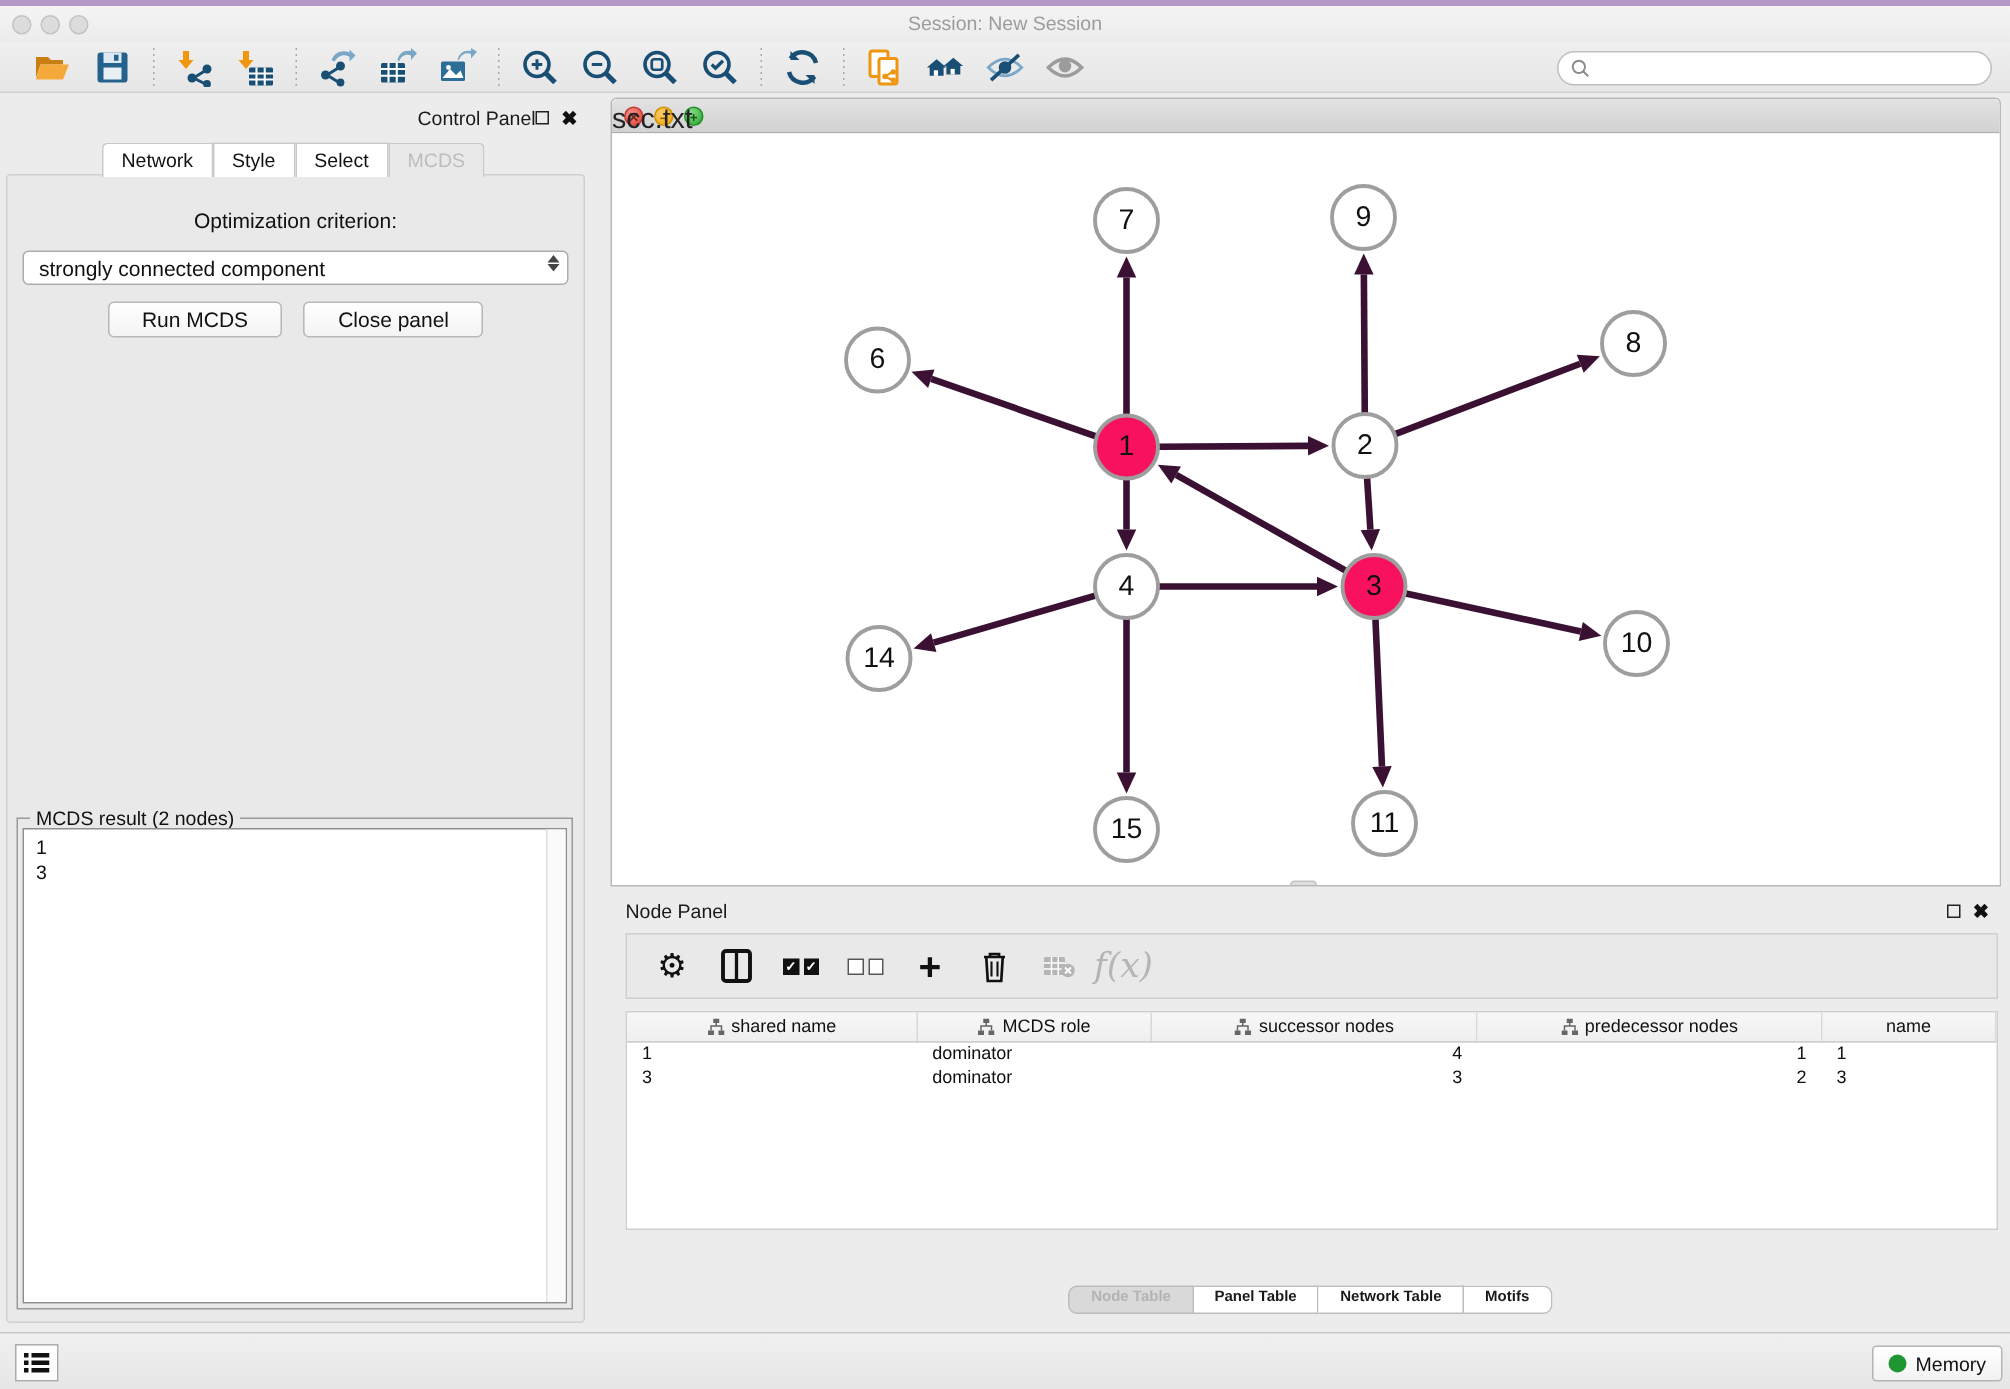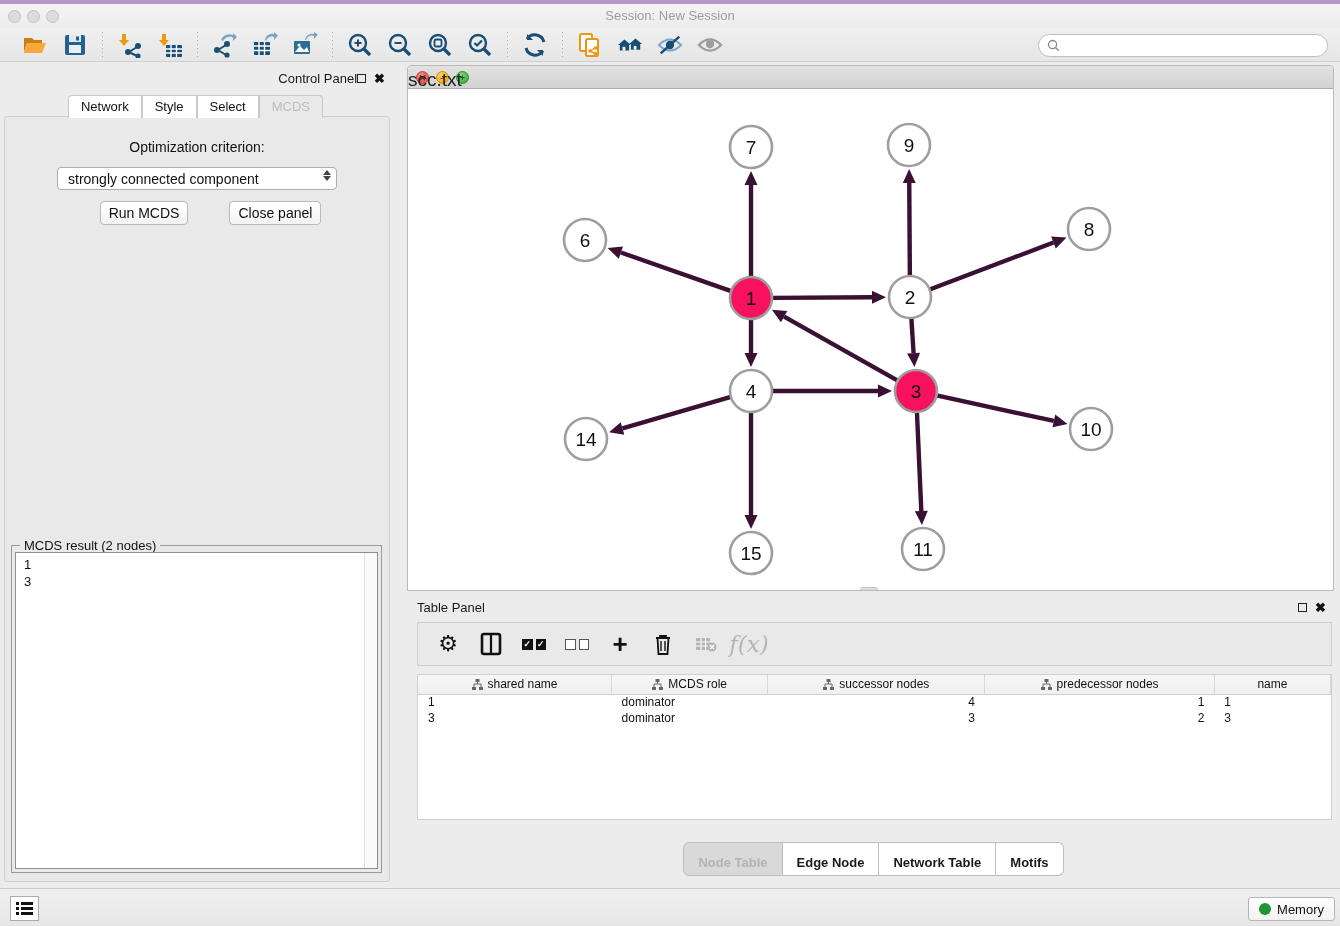--- a/index.html
+++ b/index.html
@@ -41,30 +41,30 @@
   .cp-head { position:absolute; top:8px; left:14px; right:10px; display:flex; justify-content:flex-end; align-items:center; }
   .cp-tabs { position:absolute; top:32px; left:0; right:4px; display:flex; justify-content:center; z-index:2;align-items:center; }
   .cp-tab { font-size:13px; padding:3px 12px 4px; background:#fff; border:1px solid #C9C9C9;
     border-bottom:none; color:#111; cursor:default; }
   .cp-tab:first-child { border-radius:4px 0 0 0; }
   .cp-tab:last-child { border-radius:0 4px 0 0; }
   .cp-tab.sel { background:#E9E9E9; color:#BDBDBD; }
   .cp-body { position:absolute; top:53px; left:4px; right:5px; bottom:6px;
     background:#E9E9E9; border:1px solid #CFCFCF; border-radius:3px; }
   .opt-label { margin-top:22px; text-align:center; font-size:14px; color:#111; }
-  .dropdown { position:relative; margin:12px auto 0; width:280px; height:23px; background:#fff;
+  .dropdown { position:relative; margin:12px auto 0; width:364px; height:23px; background:#fff;
     border:1px solid #ADADAD; border-radius:4px; display:flex; align-items:center;
     font-size:14px; color:#111; padding-left:10px; }
   .dd-spin { position:absolute; right:5px; top:2px; display:flex; flex-direction:column; gap:1px; }
   .dd-spin span { width:0; height:0; border-left:4px solid transparent; border-right:4px solid transparent; }
   .dd-up { border-bottom:5px solid #444; }
   .dd-down { border-top:5px solid #444; }
   .cp-buttons { display:flex; justify-content:center; gap:14px; margin-top:11px; }
   .btn { background:linear-gradient(#FFFFFF,#F3F3F3); border:1px solid #B8B8B8; border-radius:4px;
-    font-size:14px; color:#111; padding:3px 8px; font-family:"Liberation Sans", sans-serif;margin-left:27px; }
+    font-size:14px; color:#111; padding:3px 22px; font-family:"Liberation Sans", sans-serif; }
   .mcds-fieldset { position:absolute; left:6px; right:7px; top:428px; bottom:8px;
     border:1px solid #9A9A9A; background:#E9E9E9; }
   .mcds-legend { position:absolute; top:-8px; left:8px; background:#E9E9E9; padding:0 4px;
     font-size:13px; color:#111; }
   .mcds-text { position:absolute; left:3px; right:3px; top:6px; bottom:3px; background:#fff;
     border:1px solid #8E8E8E; font-size:13px; color:#111; padding:3px 0 0 8px; line-height:17px;
     white-space:pre; }
   .mcds-scroll { position:absolute; right:4px; top:7px; bottom:4px; width:13px;
     background:#FAFAFA; border-left:1px solid #E0E0E0; }
   
@@ -99,21 +99,21 @@
   .tp-table { position:absolute; top:79px; left:10px; right:8px; bottom:68px; background:#fff;
     border:1px solid #CFCFCF; overflow:hidden; }
   .tp-table table { border-collapse:collapse; width:100%; table-layout:fixed; }
   .tp-table th { background:linear-gradient(#F7F7F7,#EFEFEF); border-right:1px solid #D8D8D8;
     border-bottom:1px solid #CFCFCF; font-size:12px; font-weight:normal; color:#111;
     height:19px; padding:0 4px; white-space:nowrap; overflow:hidden; }
   .th-inner { display:flex; align-items:center; justify-content:center; gap:5px; }
   .tp-table td { font-size:12px; color:#111; height:16px; padding:0 10px; white-space:nowrap; }
   .tp-table td.r { text-align:right; }
   .tp-tabs { position:absolute; bottom:12px; left:0; right:0; display:flex; justify-content:center; }
-  .tp-tab { font-size:13px; font-weight:bold; padding:12px 14px 5px; background:#fff;
+  .tp-tab { font-size:10px; font-weight:bold; padding:1px 14px 5px; background:#fff;
     border:1px solid #BDBDBD; border-left:none; color:#1A1A1A; }
   .tp-tab:first-child { border-left:1px solid #BDBDBD; border-radius:6px 0 0 6px; }
   .tp-tab:last-child { border-radius:0 6px 6px 0; }
   .tp-tab.sel { background:#D9D9D9; color:#B3B3B3; }
   
   .statusbar { position:absolute; left:0; right:0; bottom:0; height:38px;
     background:linear-gradient(#F0F0F0,#E6E6E6); border-top:1px solid #C9C9C9; }
   .list-btn { position:absolute; left:10px; top:7px; width:29px; height:25px; background:#FDFDFD;
     border:1px solid #ABABAB; display:flex; align-items:center; justify-content:center; }
   .memory-btn { position:absolute; right:5px; top:8px; height:24px; background:linear-gradient(#FFFFFF,#F2F2F2);
@@ -393,21 +393,21 @@
         <circle cx="515" cy="460" r="21" fill="#FFFFFF" stroke="#9E9E9E" stroke-width="2.6"></circle>
         <text x="515" y="460" text-anchor="middle" dominant-baseline="central" class="graph-node-label">11</text>
       </svg>
     
     <div class="net-bottom-handle"></div>
   </div>
 </div>
 
 <div class="table-panel">
   <div class="tp-head">
-    <span class="panel-header-title">Table Panel</span>
+    <span class="panel-header-title">Node Panel</span>
     <span class="mini-btns">
       <span class="mini-float"></span>
       <span class="mini-close">✖</span>
     </span>
   </div>
   <div class="tp-toolbar">
     <div class="ticon">
         <span class="gear-glyph">⚙</span>
       </div>
     <div class="ticon">
@@ -523,21 +523,21 @@
             <td>dominator</td>
             <td class="r">3</td>
             <td class="r">2</td>
             <td>3</td>
           </tr>
         </tbody>
     </table>
   </div>
   <div class="tp-tabs" id="tp-tabs">
       <div class="tp-tab sel">Node Table</div>
-      <div class="tp-tab">Edge Node</div>
+      <div class="tp-tab">Panel Table</div>
       <div class="tp-tab">Network Table</div>
       <div class="tp-tab">Motifs</div>
     </div>
 </div>
 
 <div class="statusbar">
   <div class="list-btn">
     <svg width="17" height="15" viewBox="0 0 17 15">
       <g fill="#111">
           <rect x="0" y="1" width="3" height="3"></rect>

